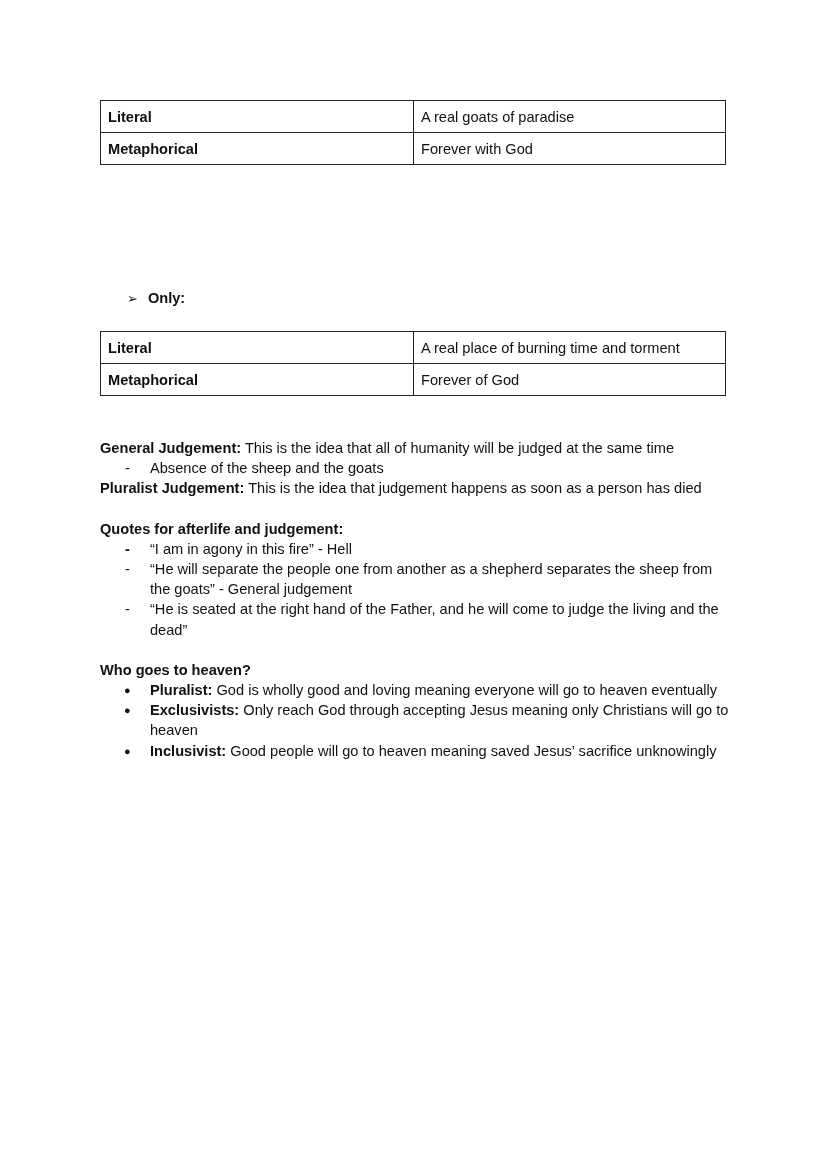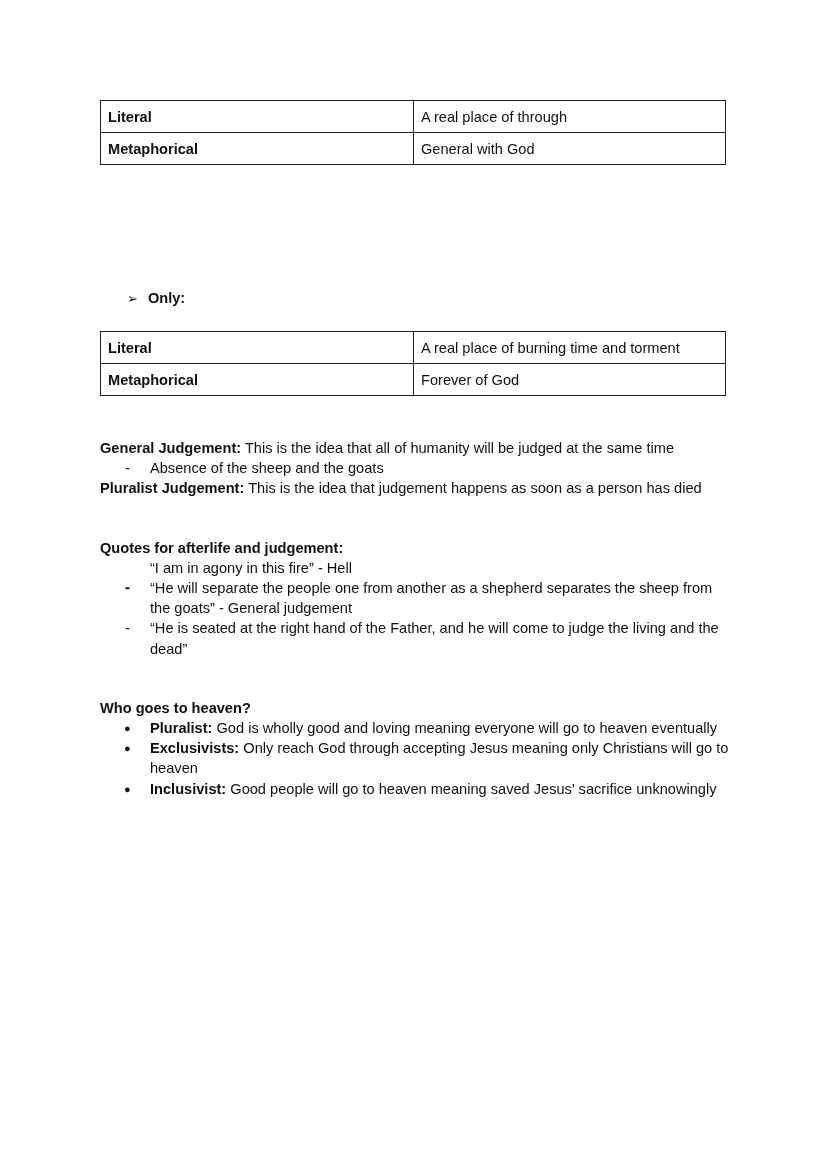--- a/index.html
+++ b/index.html
@@ -18,40 +18,40 @@
   }
   table.defs td.term { font-weight: bold; width: 298px; }
   #table-heaven { top: 100px; }
   #table-hell { top: 331px; }
   .heading-hell {
     position: absolute; left: 127px; top: 290px; font-weight: bold; font-size: 14.6px;
     display: flex; align-items: center;
   }
   .heading-hell .arrow { font-weight: normal; font-size: 13px; margin-right: 10px; }
   .block { position: absolute; left: 100px; width: 630px; line-height: 20.2px; }
-  .b { font-weight: bold; margin-top: 19px; }
+  .b { font-weight: bold; }
   .sub { position: relative; padding-left: 50px; }
   .sub .marker { position: absolute; left: 25px; top: 0; }
   .sub .marker.bullet { font-size: 11px; left: 24px; }
   .gap { height: 20px; }
 </style>
 </head>
 <body>
 
 <div class="page">
 
   <table class="defs" id="table-heaven">
     <tbody>
         <tr>
       <td class="term">Literal</td>
-      <td>A real place of through</td>
+      <td>A real goats of paradise</td>
     </tr>
     <tr>
       <td class="term">Metaphorical</td>
-      <td>General with God</td>
+      <td>Forever with God</td>
     </tr>
   </tbody>
     </table>
 
   <div class="heading-hell">
     <span class="arrow">➢</span>
     <span>Only:</span>
   </div>
 
   <table class="defs" id="table-hell">

